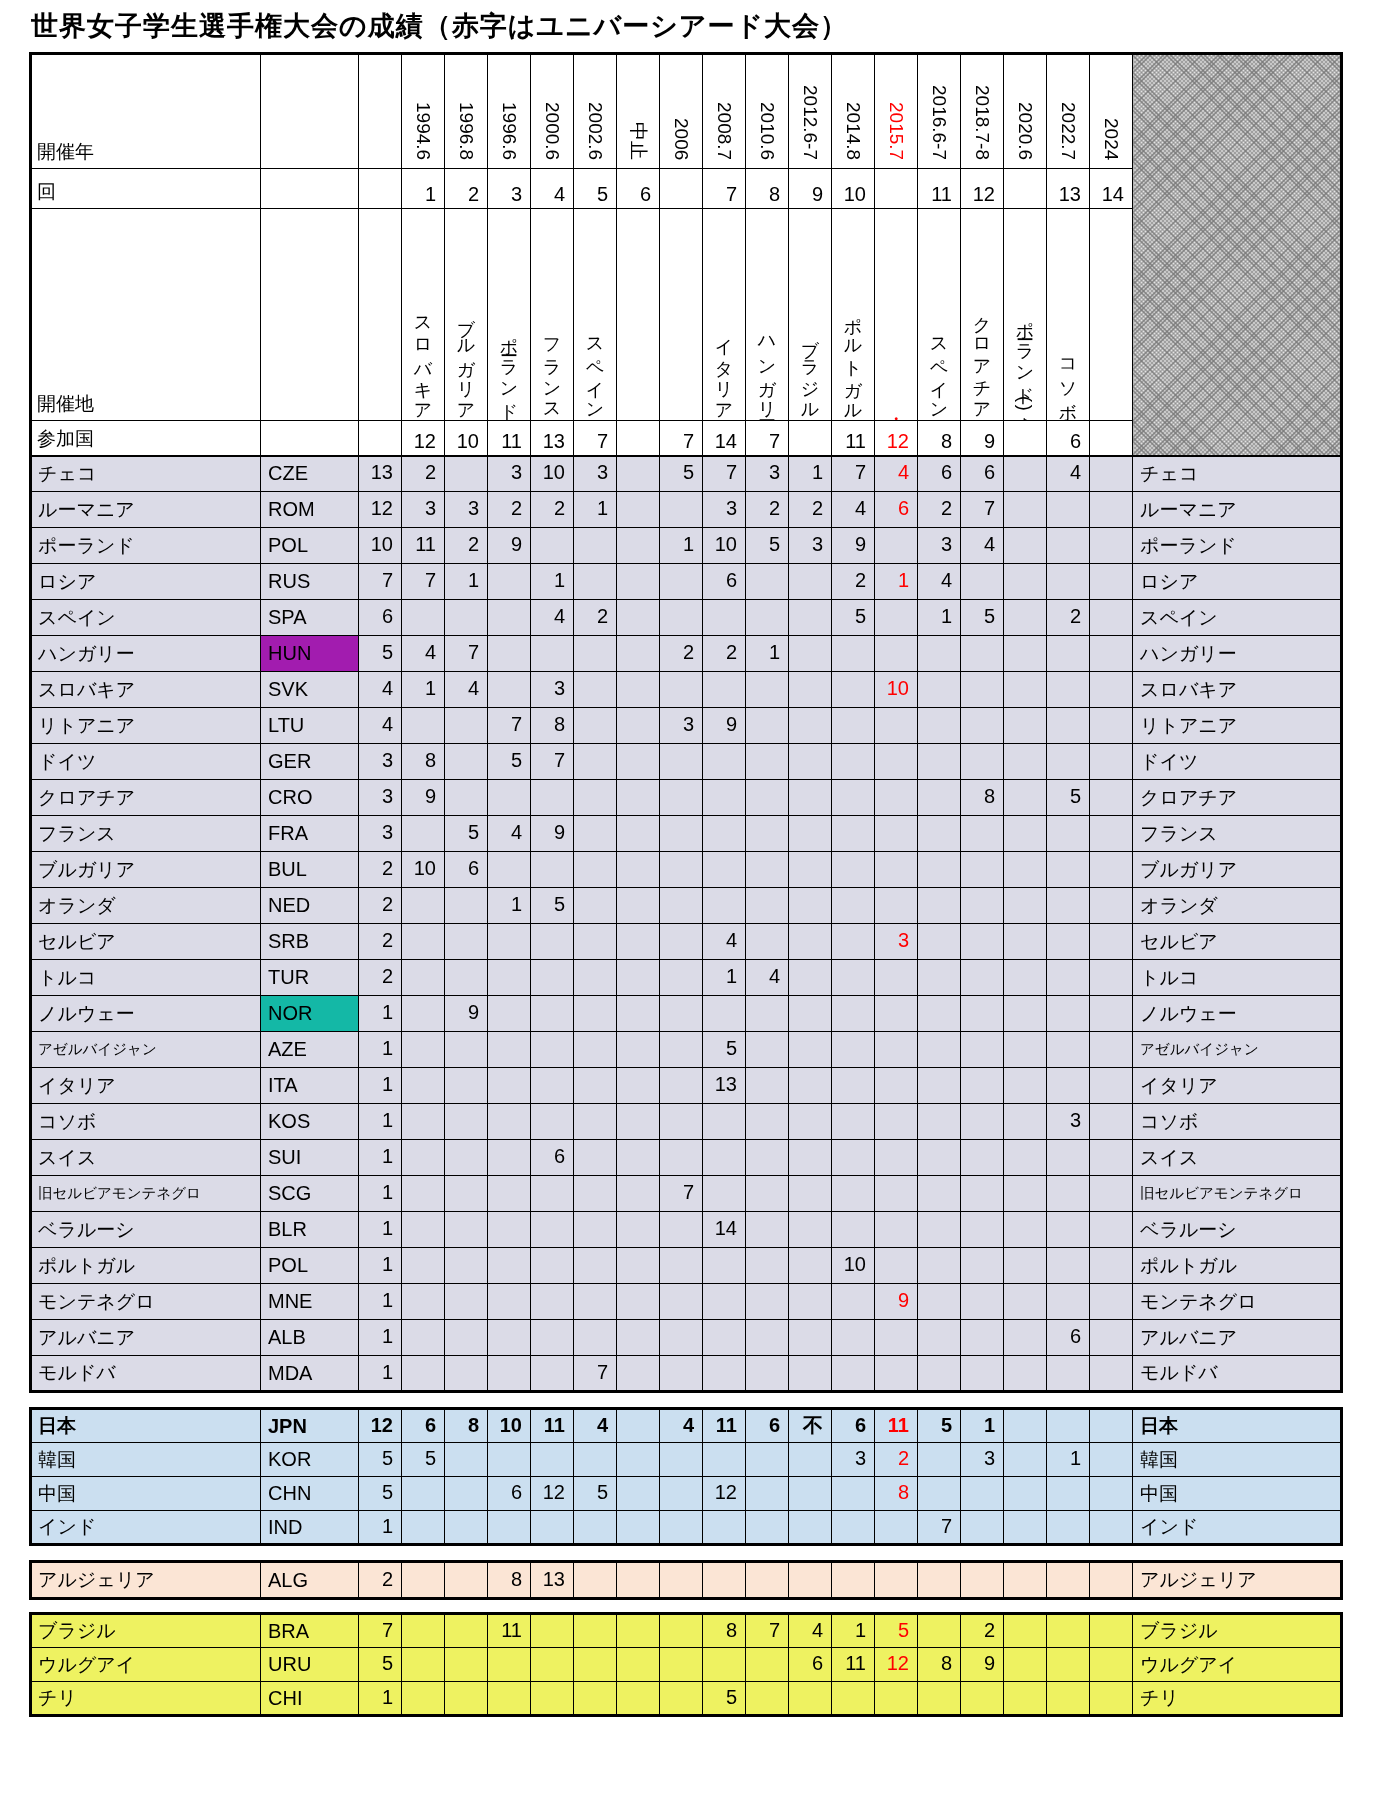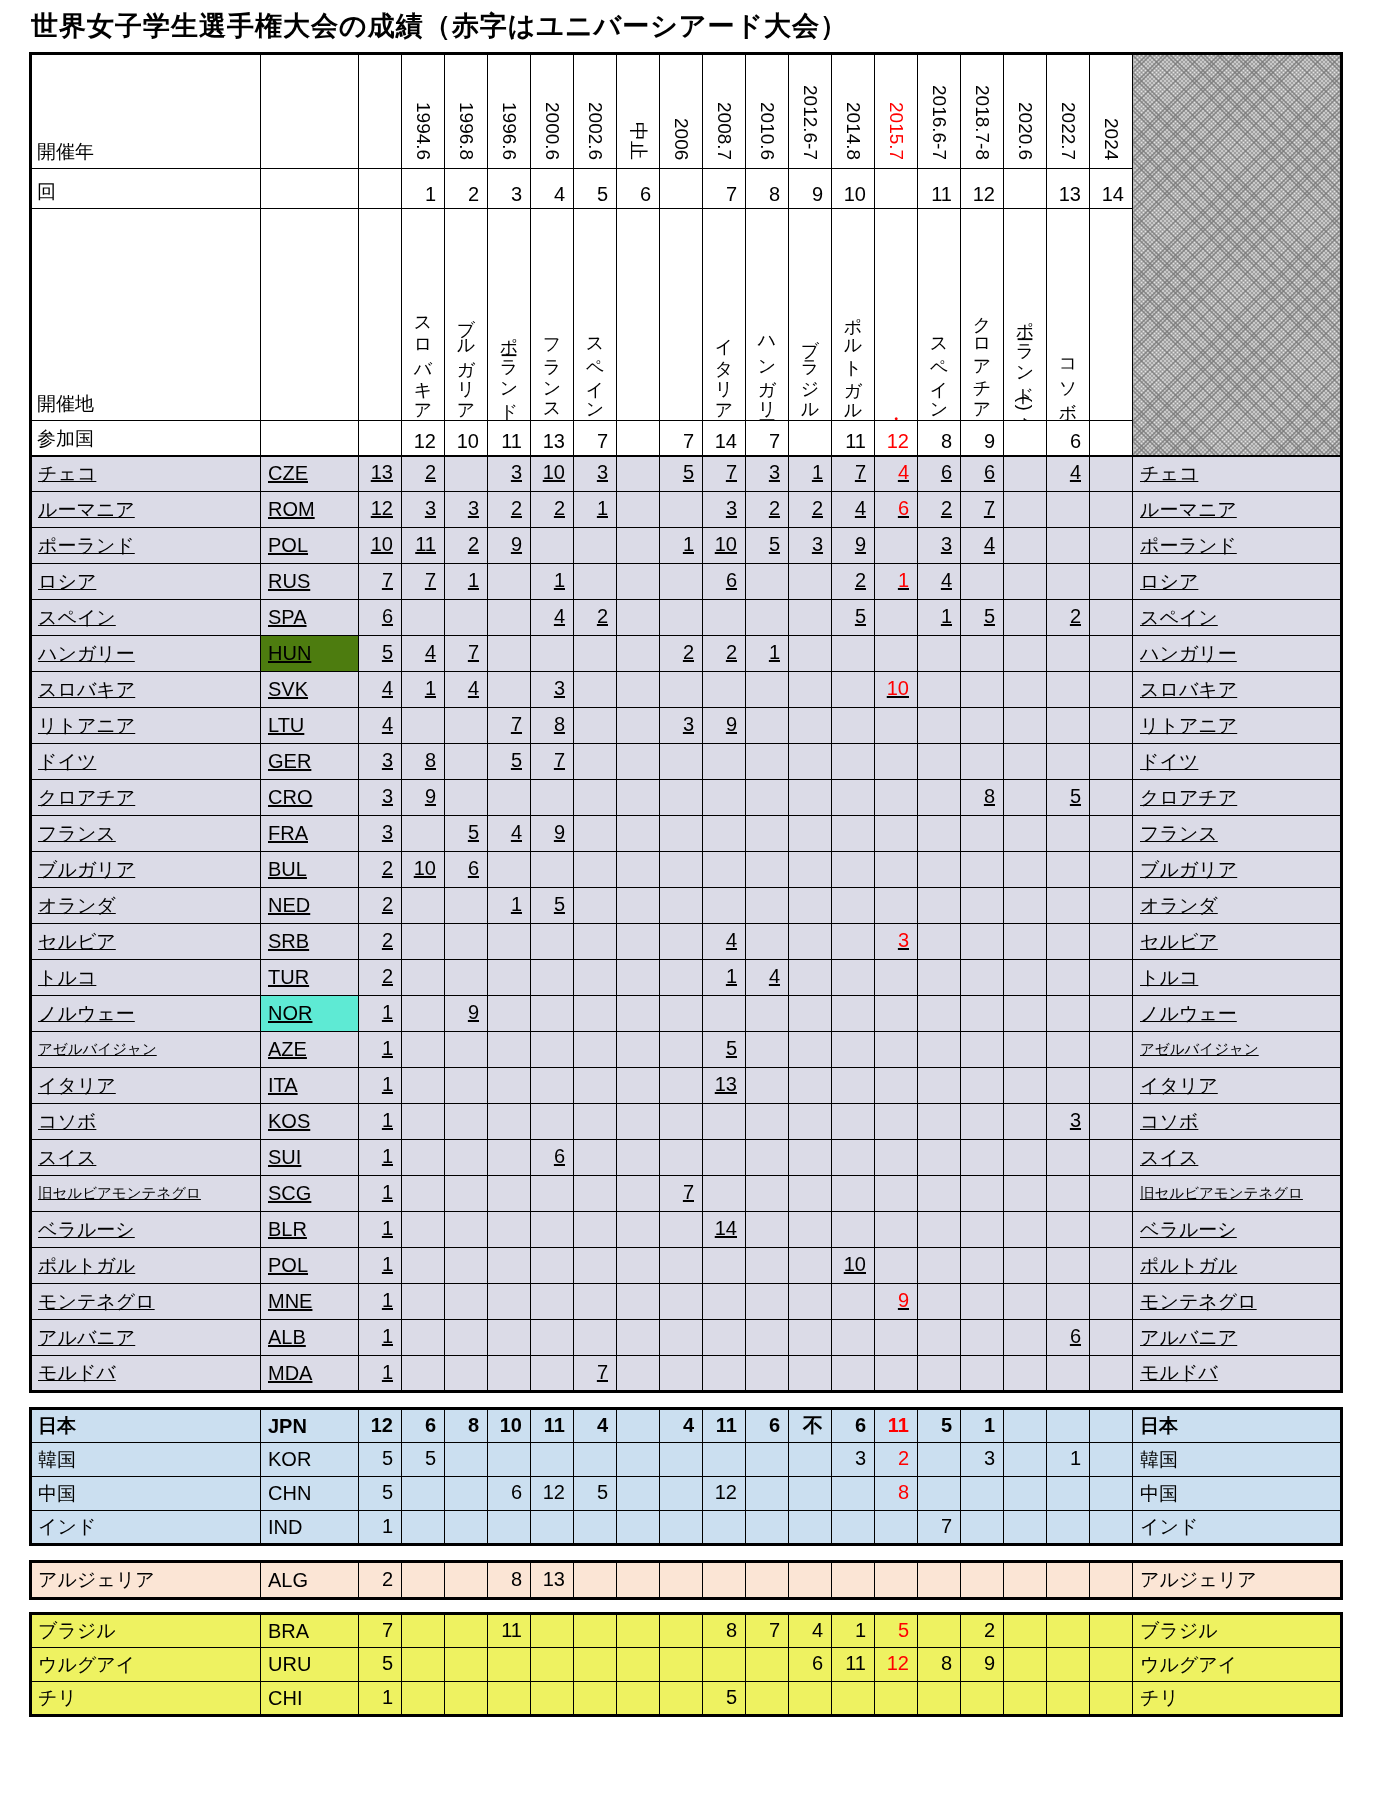--- a/index.html
+++ b/index.html
@@ -15,21 +15,21 @@
   col.c-name{width:230px;}
   col.c-code{width:98px;}
   col.c-app{width:43px;}
   col.c-yr{width:43px;}
   col.c-lbl{width:209px;}
   
   tr.r-year{height:115px;}
   tr.r-round{height:40px;}
   tr.r-venue{height:212px;}
   tr.r-part{height:35px;}
-  tr.r-data{height:36px;text-decoration:underline;}
+  tr.r-data{height:36px;}
   tr.r-data-s{height:34px;}
   tr.r-data-a{height:37px;}
   td.hdr{background:#fff;vertical-align:bottom;}
   td.lab{font-size:19px;padding:2px 2px 3px 5px;vertical-align:bottom;background:#fff;white-space:nowrap;}
   td.vb{vertical-align:bottom;text-align:center;padding-bottom:4px;background:#fff;}
   span.vyear{writing-mode:vertical-rl;text-orientation:sideways;font-size:19px;white-space:nowrap;line-height:1;}
   span.vtxt{writing-mode:vertical-rl;text-orientation:mixed;font-size:18px;white-space:nowrap;line-height:1;letter-spacing:1px;}
   td.num{font-size:20px;text-align:right;padding:0 8px 2px 0;vertical-align:middle;white-space:nowrap;}
   td.hnum{font-size:20px;text-align:right;padding:0 8px 2px 0;vertical-align:bottom;background:#fff;}
   td.name{font-size:19px;text-align:left;padding:0 2px 0 6px;vertical-align:middle;white-space:nowrap;}
@@ -275,21 +275,21 @@
               <td class="num" style="background: rgb(219, 219, 231);"></td>
               <td class="num" style="background: rgb(219, 219, 231);">1</td>
               <td class="num" style="background: rgb(219, 219, 231);">5</td>
               <td class="num" style="background: rgb(219, 219, 231);"></td>
               <td class="num" style="background: rgb(219, 219, 231);">2</td>
               <td class="num" style="background: rgb(219, 219, 231);"></td>
               <td class="rname" style="background: rgb(219, 219, 231);">スペイン</td>
             </tr>
             <tr class="r-data">
               <td class="name" style="background: rgb(219, 219, 231);">ハンガリー</td>
-              <td class="code" style="background: #4d7c0f;">HUN</td>
+              <td class="code" style="background: #a21caf;">HUN</td>
               <td class="num" style="background: rgb(219, 219, 231);">5</td>
               <td class="num" style="background: rgb(219, 219, 231);">4</td>
               <td class="num" style="background: rgb(219, 219, 231);">7</td>
               <td class="num" style="background: rgb(219, 219, 231);"></td>
               <td class="num" style="background: rgb(219, 219, 231);"></td>
               <td class="num" style="background: rgb(219, 219, 231);"></td>
               <td class="num" style="background: rgb(219, 219, 231);"></td>
               <td class="num" style="background: rgb(219, 219, 231);">2</td>
               <td class="num" style="background: rgb(219, 219, 231);">2</td>
               <td class="num" style="background: rgb(219, 219, 231);">1</td>
@@ -505,21 +505,21 @@
               <td class="num" style="background: rgb(219, 219, 231);"></td>
               <td class="num" style="background: rgb(219, 219, 231);"></td>
               <td class="num" style="background: rgb(219, 219, 231);"></td>
               <td class="num" style="background: rgb(219, 219, 231);"></td>
               <td class="num" style="background: rgb(219, 219, 231);"></td>
               <td class="num" style="background: rgb(219, 219, 231);"></td>
               <td class="rname" style="background: rgb(219, 219, 231);">トルコ</td>
             </tr>
             <tr class="r-data">
               <td class="name" style="background: rgb(219, 219, 231);">ノルウェー</td>
-              <td class="code" style="background: #5eead4; margin-top: 31px;">NOR</td>
+              <td class="code" style="background: #14b8a6; margin-top: 31px;">NOR</td>
               <td class="num" style="background: rgb(219, 219, 231);">1</td>
               <td class="num" style="background: rgb(219, 219, 231);"></td>
               <td class="num" style="background: rgb(219, 219, 231);">9</td>
               <td class="num" style="background: rgb(219, 219, 231);"></td>
               <td class="num" style="background: rgb(219, 219, 231);"></td>
               <td class="num" style="background: rgb(219, 219, 231);"></td>
               <td class="num" style="background: rgb(219, 219, 231);"></td>
               <td class="num" style="background: rgb(219, 219, 231);"></td>
               <td class="num" style="background: rgb(219, 219, 231);"></td>
               <td class="num" style="background: rgb(219, 219, 231);"></td>

